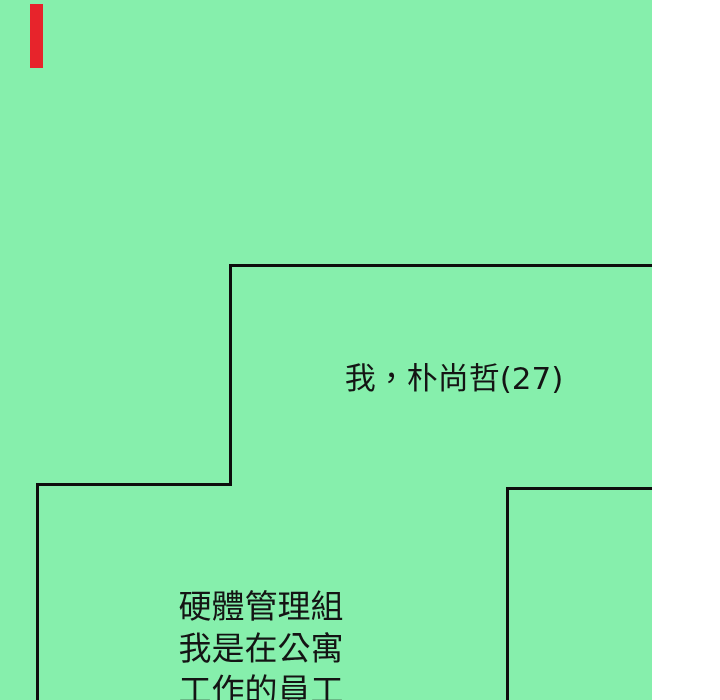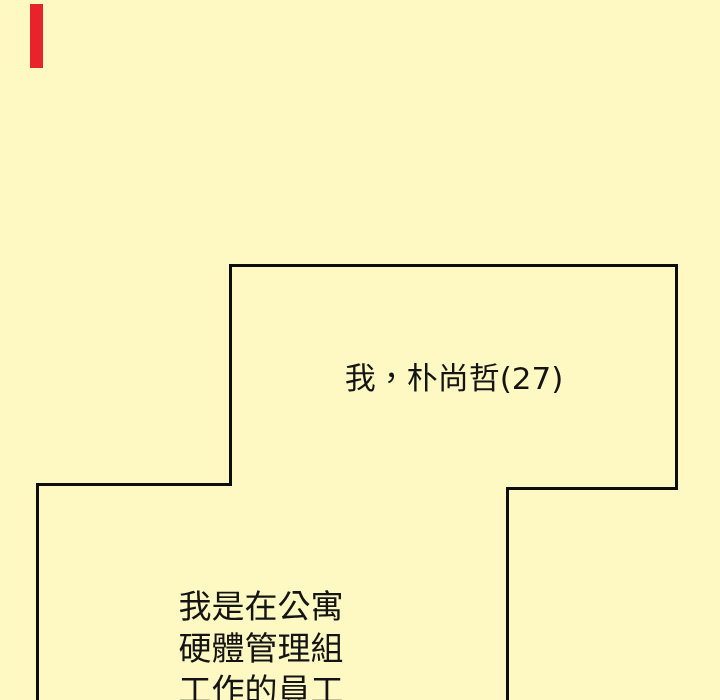--- a/index.html
+++ b/index.html
@@ -2,23 +2,23 @@
 <html lang="zh-TW"><head>
 <meta charset="utf-8">
 <style>
   html, body {
     margin: 0;
     padding: 0;
     background: #ffffff;
   }
   #comic-page {
     position: relative;
-    width: 720px;
+    width: 652px;
     height: 700px;
-    background: #fef9c3;
+    background: #86efac;
     overflow: hidden;
     font-family: "DejaVu Sans", "Liberation Sans", sans-serif;
   }
   .seg {
     position: absolute;
     background: #0d0d0d;
   }
   
   #seg-top-edge          { left: 229px; top: 264px; width: 449px; height: 3px; }
   #seg-right-edge        { left: 675px; top: 264px; width: 3px;  height: 226px; }
@@ -68,18 +68,18 @@
   <div class="seg" id="seg-right-edge"></div>
   <div class="seg" id="seg-right-step-h"></div>
   <div class="seg" id="seg-right-step-v"></div>
   <div class="seg" id="seg-topbox-left-edge"></div>
   <div class="seg" id="seg-left-step-h"></div>
   <div class="seg" id="seg-left-edge"></div>
 
   <div class="caption" id="top-caption">我，朴尚哲(27)</div>
 
   <div class="caption" id="bottom-caption">
+    <div>硬體管理組</div>
     <div>我是在公寓</div>
-    <div>硬體管理組</div>
     <div>工作的員工</div>
   </div>
 
 </div>
 
 </body></html>

